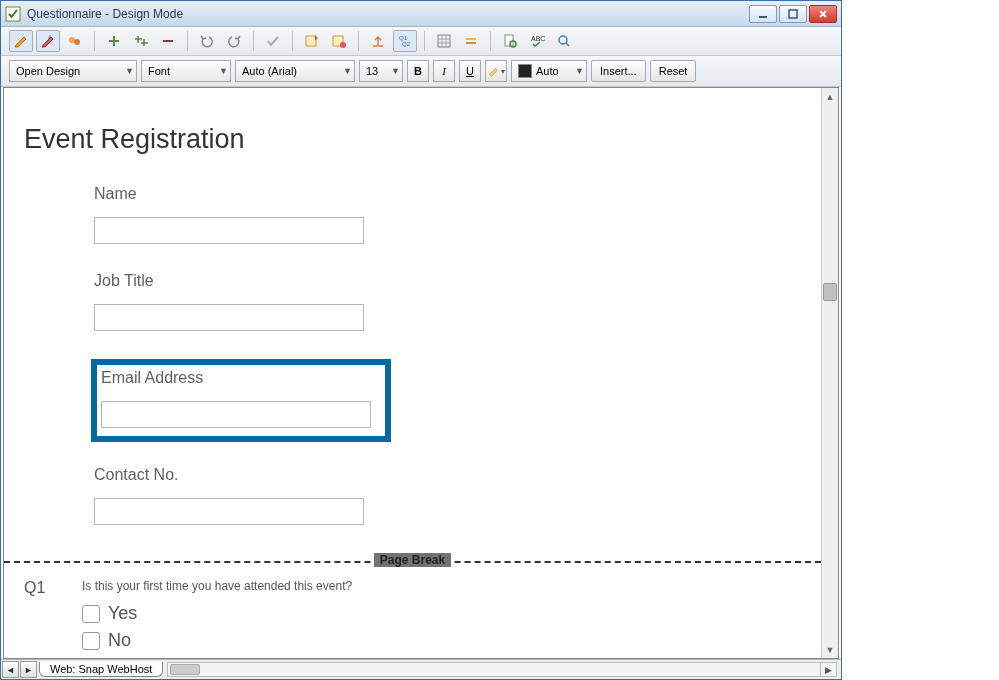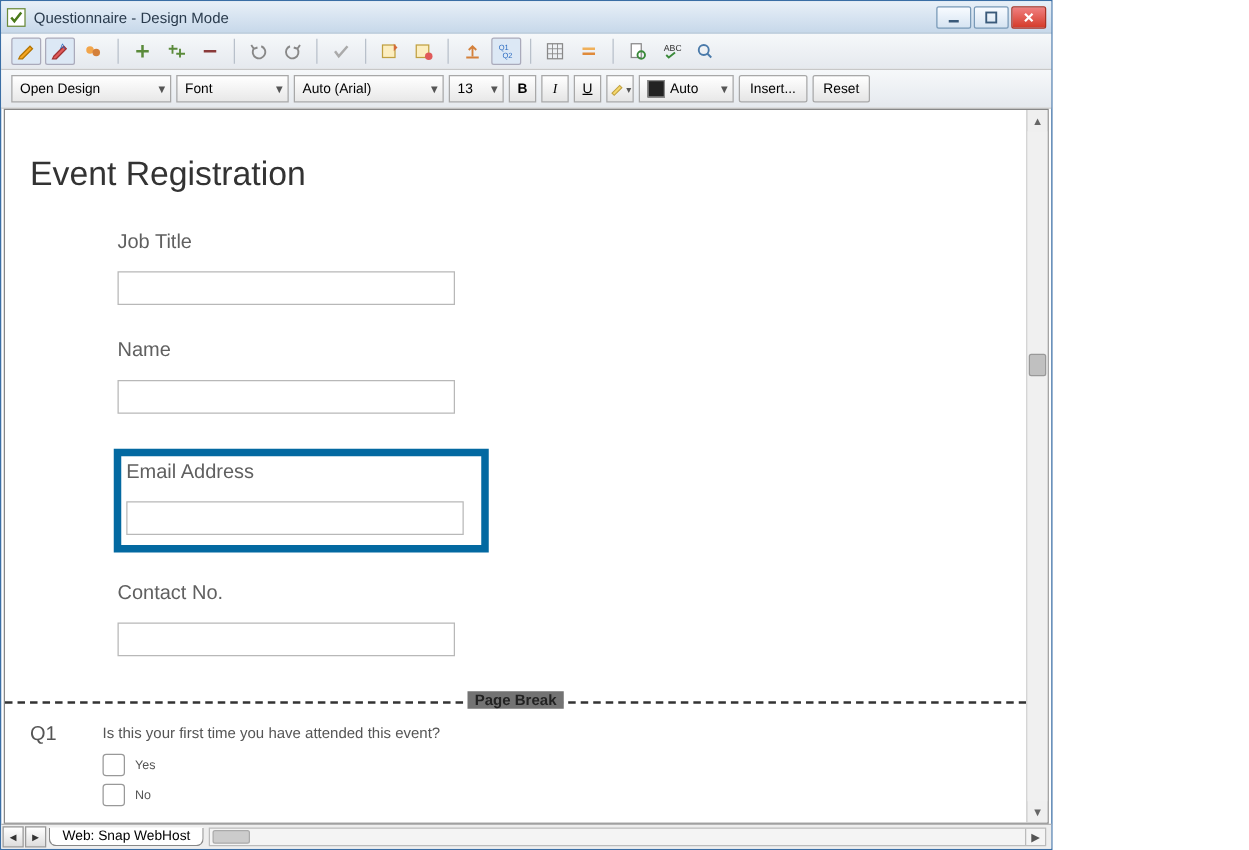--- a/index.html
+++ b/index.html
@@ -50,21 +50,21 @@
 
 .page-break { position:relative; text-align:center; margin: 12px -20px 10px -20px; height:16px; }
 .page-break::before { content:""; position:absolute; left:0; right:0; top:50%; border-top:2px dashed #333; }
 .page-break span { position:relative; background:#737373; padding:0 6px; font-size:12px; font-weight:bold; color:#222; }
 
 .qrow { display:flex; gap:18px; }
 .qnum { font-size:16px; color:#555; min-width:40px; }
 .qtext { font-size:12px; color:#555; margin-bottom:10px; }
 .check-row { display:flex; align-items:center; gap:8px; margin-left:0; margin-bottom:6px; }
 .chk { width:18px; height:18px; border:1px solid #999; border-radius:3px; background:#fff; }
-.chk-label { font-size:10px; color:#555; }
+.chk-label { font-size:18px; color:#555; }
 
 
 .tabbar { height:20px; background:#eee; border-top:1px solid #b5b5b5; display:flex; align-items:center; font-size:11px; padding:0; }
 .tabnav { width:17px; height:17px; border:1px solid #999; background:linear-gradient(#fff,#ddd); margin-left:1px; display:flex; align-items:center; justify-content:center; font-size:9px; color:#333; cursor:pointer; }
 .tab { border:1px solid #888; border-top:none; background:#fff; padding:1px 10px; margin-left:2px; border-radius: 0 0 6px 6px; font-size:11px; }
 .hscroll-area { flex:1; margin: 0 4px; height:15px; border:1px solid #bbb; background:#f4f4f4; position:relative; }
 .hscroll-area .thumb2 { position:absolute; left:2px; top:1px; bottom:1px; width:30px; background:#ccc; border:1px solid #aaa; border-radius:2px; }
 .hscroll-area .arrR { position:absolute; right:0; top:0; bottom:0; width:16px; display:flex; align-items:center; justify-content:center; border-left:1px solid #bbb; font-size:9px; color:#555; cursor:pointer; }
 </style>
 </head>
@@ -247,26 +247,26 @@
     <div class="btn">
         <span>Reset</span>
       </div>
   </div>
 
   <div class="canvas-wrap">
     <div class="canvas">
       <div class="page-title">Event Registration</div>
 
       <div class="field-block">
+        <div class="field-label">Name</div>
+        <div class="field-input"></div>
+      </div>
+
+      <div class="field-block">
         <div class="field-label">Job Title</div>
-        <div class="field-input"></div>
-      </div>
-
-      <div class="field-block">
-        <div class="field-label">Name</div>
         <div class="field-input"></div>
       </div>
 
       <div class="field-block selected">
         <div class="field-label">Email Address</div>
         <div class="field-input"></div>
       </div>
 
       <div class="field-block">
         <div class="field-label">Contact No.</div>

